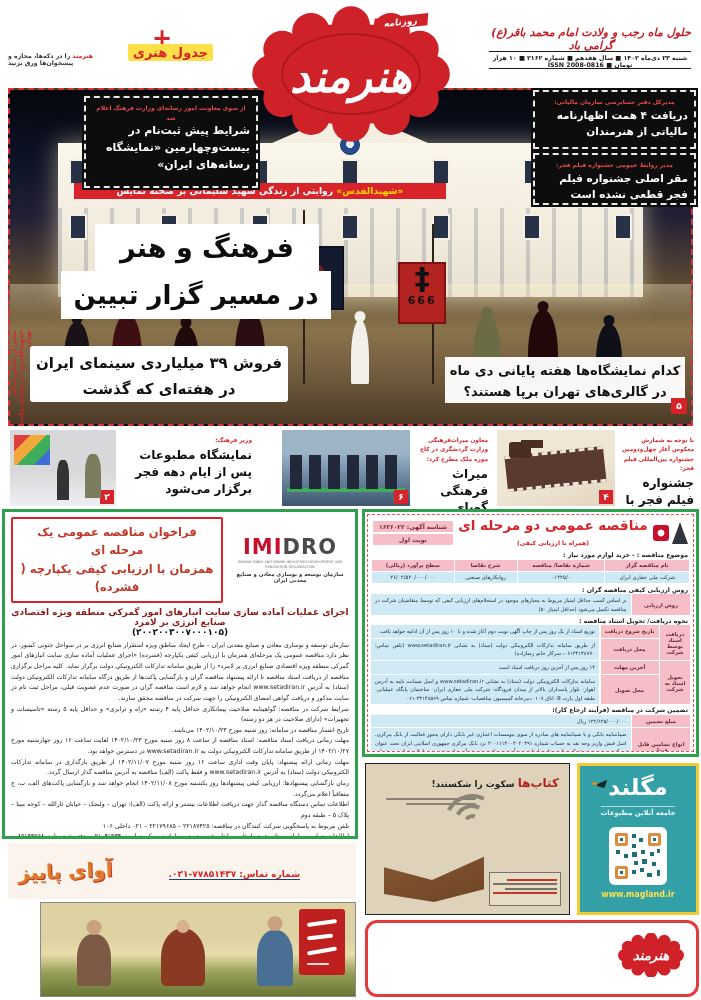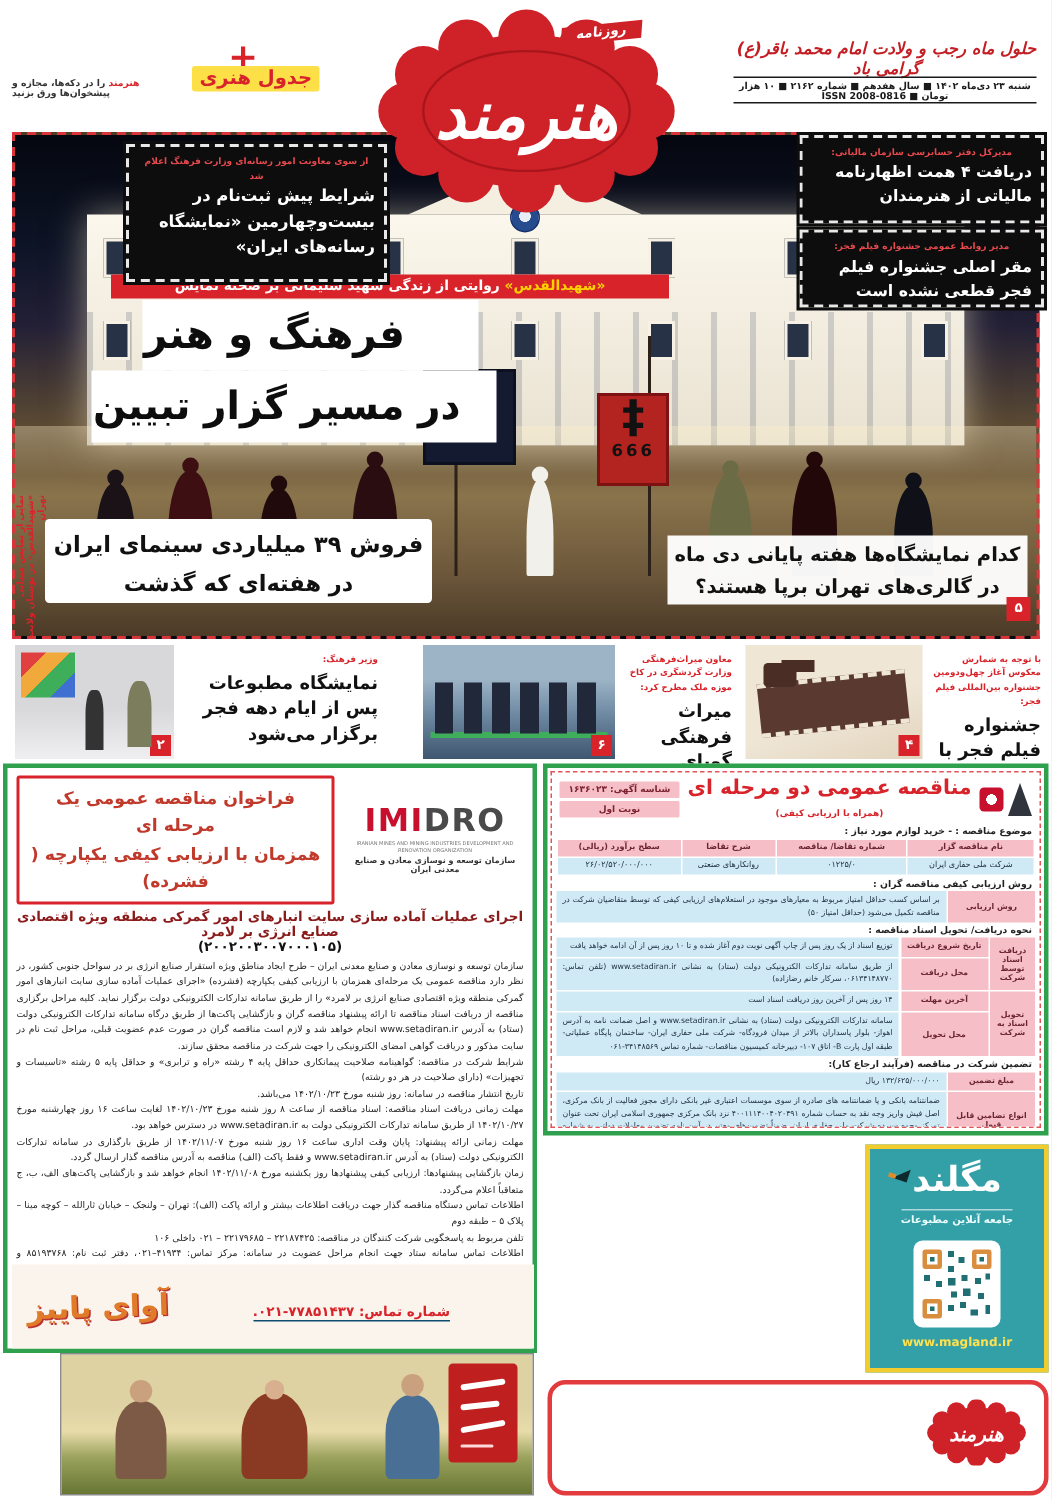--- a/index.html
+++ b/index.html
@@ -52,21 +52,21 @@
   .stamp { background:#0d0d0d; border:2px dashed #e8e8e8; outline:2px solid #0d0d0d; padding:5px 6px; text-align:center; z-index:4; }
   .stamp .kick { color:#e8494d; font-size:6px; font-weight:bold; line-height:1.6; }
   .stamp .ttl { color:#fff; font-size:11px; font-weight:bold; line-height:1.55;text-align:right; }
   .box-tl { left:84px; top:96px; width:174px; height:92px; }
   .box-tr1 { left:533px; top:90px; width:163px; height:59px; }
   .box-tr2 { left:533px; top:153px; width:163px; height:52px; }
   .box-tr1 .ttl,.box-tr2 .ttl { font-size:10.5px; }
 
   .banner-red { left:74px; top:183px; width:372px; height:16px; background:#d8232a; color:#fff; font-size:9.2px; font-weight:bold; text-align:center; line-height:16px; z-index:3; }
   .banner-red .hl { color:#ffd200; }
-  .hline { background:#fff; color:#0d0d0d; font-weight:bold; text-align:left; z-index:3; box-shadow:0 0 0 1px #fff; }
+  .hline { background:#fff; color:#0d0d0d; font-weight:bold; text-align:center; z-index:3; box-shadow:0 0 0 1px #fff;margin-top:24px; }
   .hline1 { left:96px; top:201px; width:222px; height:45px; font-size:27px; line-height:45px; }
   .hline2 { left:62px; top:248px; width:268px; height:46px; font-size:26px; line-height:46px; }
   .box-sales { left:30px; top:346px; width:258px; height:56px; background:#fff; border-radius:3px; font-size:15px; font-weight:bold; color:#111; text-align:center; line-height:1.7; padding-top:5px; z-index:3; }
   .box-gal { left:445px; top:357px; width:240px; height:46px; background:rgba(255,255,255,.96); font-size:13px; font-weight:bold; color:#111; text-align:center; line-height:1.65; padding-top:3px; z-index:3; }
   .pbadge { position:absolute; width:14px; height:14px; background:#d8232a; color:#fff; font-size:9px; font-weight:bold; display:flex; align-items:center; justify-content:center; }
   .box-gal .pbadge { right:-2px; bottom:-11px; width:16px; height:16px; }
   .vcap { left:10px; top:330px; height:102px; writing-mode:vertical-rl; transform:rotate(180deg); color:#d8232a; font-size:6px; font-weight:bold; z-index:3; }
 
   
   .strip-item { top:430px; height:76px; display:flex; direction:rtl; gap:4px; }
@@ -83,21 +83,21 @@
   .ph-ribbon { background:linear-gradient(180deg,#9db4c6 0 30%,#6f8aa3 60%,#3f5670 100%); }
   .ph-ribbon::before { content:""; position:absolute; left:4%; bottom:18%; width:92%; height:4px; background:#3fae5a; }
   .ph-ribbon::after { content:""; position:absolute; left:6%; bottom:22%; width:88%; height:34px;
      background:repeating-linear-gradient(90deg,#20283a 0 12px, transparent 12px 19px); }
   .ph-mall { background:linear-gradient(180deg,#d8d8da 0 55%,#efeff1 100%); }
   .ph-mall::before { content:""; position:absolute; left:4%; top:6%; width:34%; height:40%; background:linear-gradient(135deg,#e04040 0 25%,#f2a93b 25% 50%,#3fae5a 50% 75%,#3f6fd0 75% 100%); }
   .ph-mall::after { content:""; position:absolute; right:14%; bottom:10%; width:16px; height:44px; background:#7b7d5c; border-radius:40% 40% 0 0; box-shadow:-30px 4px 0 -2px #333; }
 
   
   .tender { background:#fff; border:3px solid #2fa14e; overflow:hidden; }
-  .t-left { left:2px; top:509px; width:356px; height:393px; }
+  .t-left { left:2px; top:509px; width:356px; height:330px; }
   .t-right { left:362px; top:509px; width:337px; height:248px; }
   .tr-inner { border:1.2px dashed #e05558; margin:2px; height:calc(100% - 4px); padding:2px 3px; direction:rtl; overflow:hidden; }
   .tr-head { display:flex; direction:rtl; align-items:center; gap:4px; padding:1px 2px; }
   .tr-logos { display:flex; gap:3px; align-items:center; }
   .derrick { width:0; height:0; border-left:8px solid transparent; border-right:8px solid transparent; border-bottom:22px solid #30343c; position:relative; }
   .nioc { width:16px; height:16px; background:radial-gradient(circle,#fff 0 30%,#c8102e 32% 100%); border-radius:3px; }
   .tr-title { flex:1; text-align:center; color:#d8232a; font-weight:bold; font-size:13.5px; line-height:1.1; }
   .tr-title small { font-size:6px; color:#d8232a; }
   .tr-badges { display:flex; flex-direction:column; gap:2px; }
   .pinkb { background:#f6bfc7; color:#7a2230; font-size:6px; font-weight:bold; padding:2px 6px; text-align:center; border-radius:1px; }
@@ -437,20 +437,41 @@
     <div class="mfig mf2"></div>
     <div class="mfig mf3"></div>
     <div class="mtitle">
         <i></i>
         <i></i>
         <i></i>
         <i></i>
       </div>
   </div>
 
+  <div class="abs books">
+    <div class="bk-title">
+      <span class="t1">کتاب‌ها</span><span class="t2"> سکوت را شکستند!</span>
+      <div class="bk-lines">
+          <i></i>
+          <i style="width:70px;"></i>
+        </div>
+    </div>
+    <div class="wifi">
+        <i></i>
+        <i></i>
+        <i></i>
+      </div>
+    <div class="book"></div>
+    <div class="bk-box">
+        <i class="red" style="width:50px;"></i>
+        <i></i>
+        <i style="width:52px;"></i>
+        <i class="red"></i>
+      </div>
+  </div>
 
   <div class="abs magland">
     <div class="mg-logo">
       <span class="mg-bird"></span>
       <span>مگلند</span>
     </div>
     <div class="mg-sub fa">جامعه آنلاین مطبوعات</div>
     <div class="qr">
       <svg viewBox="0 0 48 48">
         <g fill="#d98e3f">

